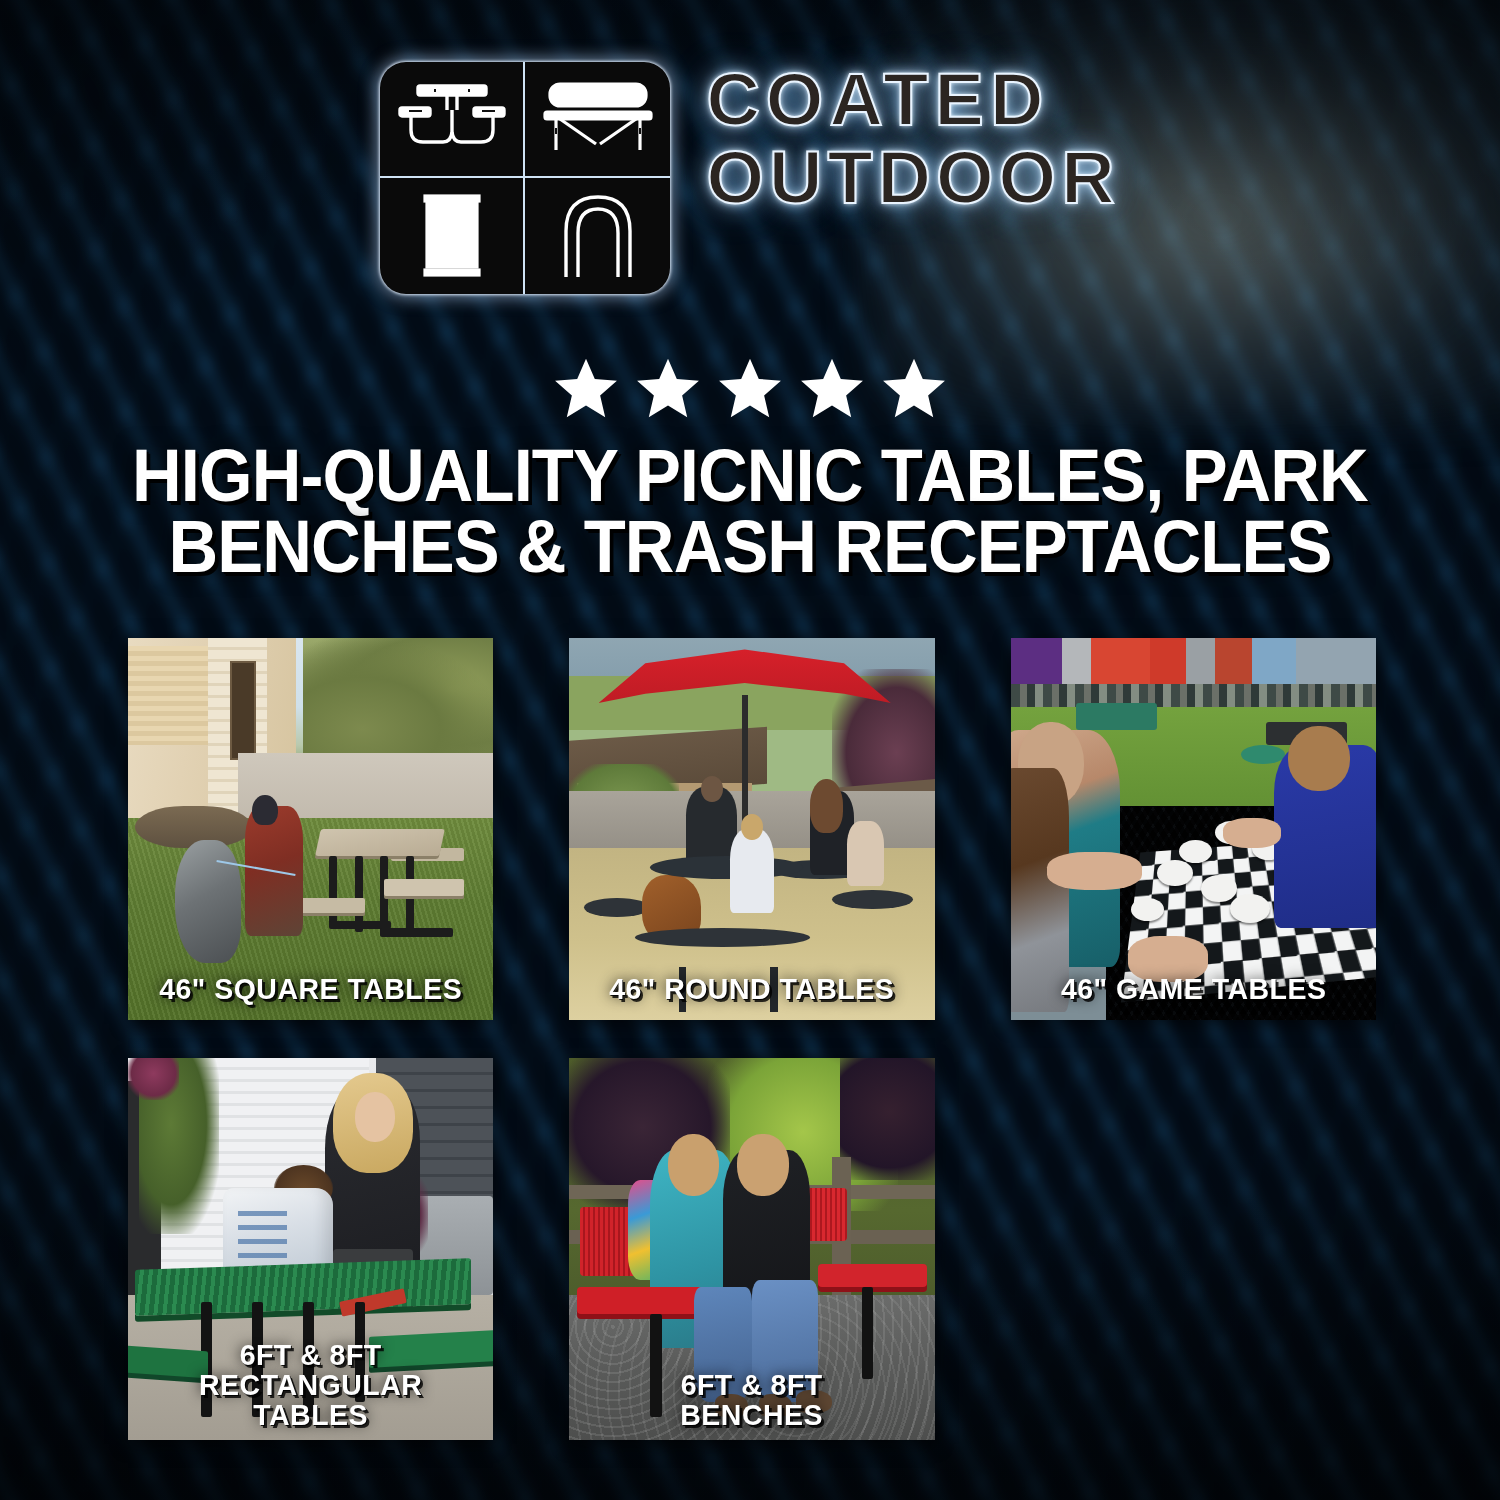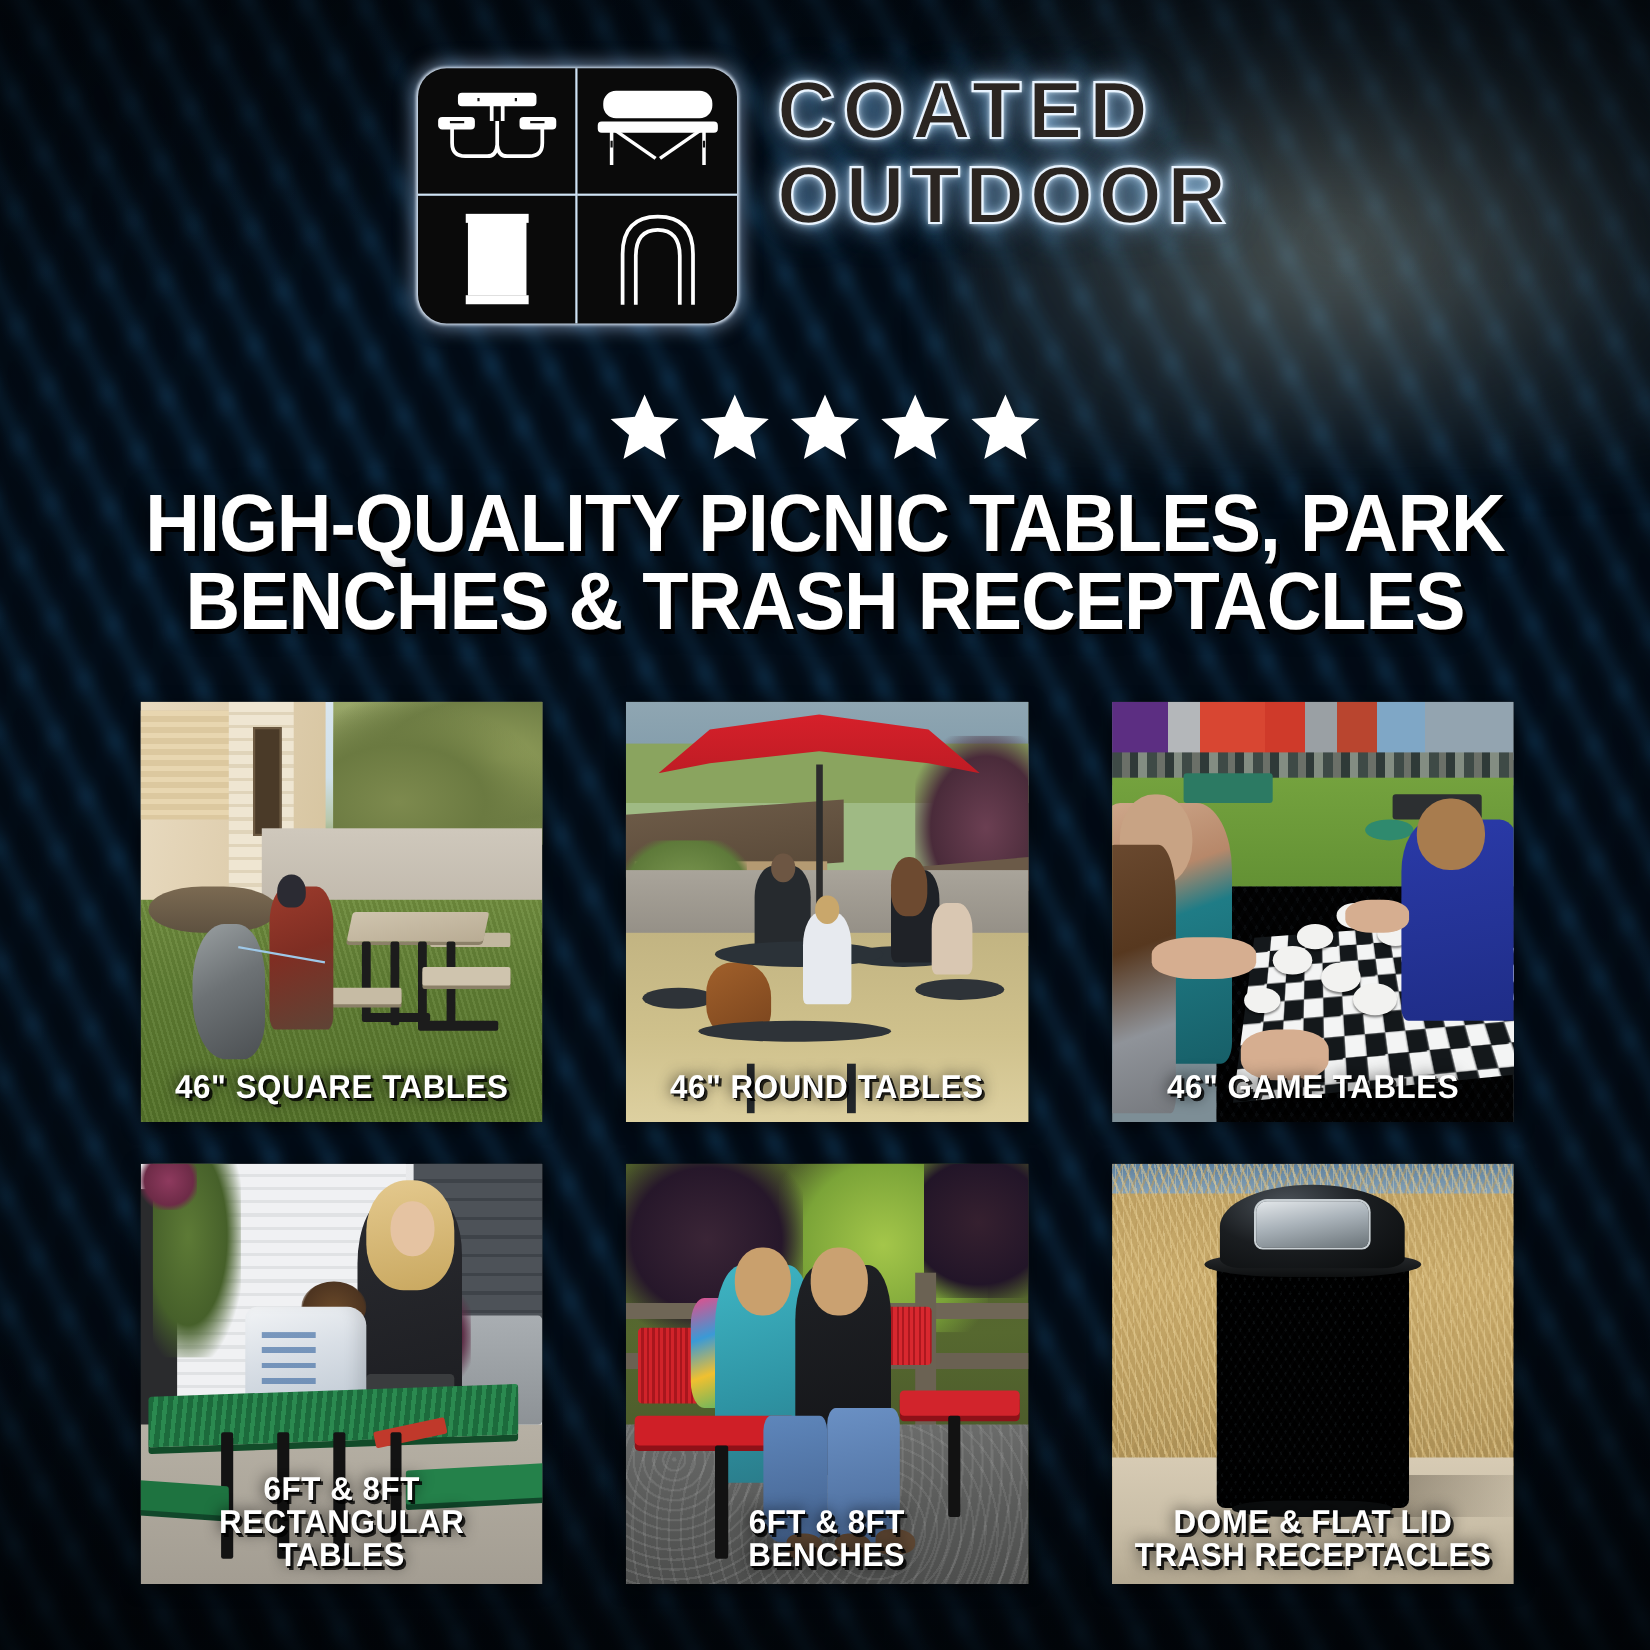--- a/index.html
+++ b/index.html
@@ -614,34 +614,16 @@
           <div class="t5-shoe" style="left:40%;top:88%;width:9%;height:6%;"></div>
           <div class="t5-shoe" style="left:52%;top:88%;width:9%;height:6%;"></div>
           <div class="t5-shoe" style="left:62%;top:87%;width:10%;height:6%;"></div>
         </div>
         <div class="caption two-line">
           <span>6FT &amp; 8FT</span>
           <span>BENCHES</span>
         </div>
       </div>
 
-      <div class="tile">
-        <div class="scene">
-          <div class="lay t6-bg"></div>
-          <div class="lay t6-sky"></div>
-          <div class="lay t6-grass"></div>
-          <div class="lay t6-walk"></div>
-          <div class="lay t6-shad"></div>
-          <div class="lay t6-body"></div>
-          <div class="lay t6-rim"></div>
-          <div class="lay t6-dome"></div>
-          <div class="lay t6-hole"></div>
-          <div class="lay t6-base"></div>
-        </div>
-        <div class="caption two-line">
-          <span>DOME &amp; FLAT LID</span>
-          <span>TRASH RECEPTACLES</span>
-        </div>
-      </div>
 
     </div>
   </div>
 </div>
 
 </body></html>

